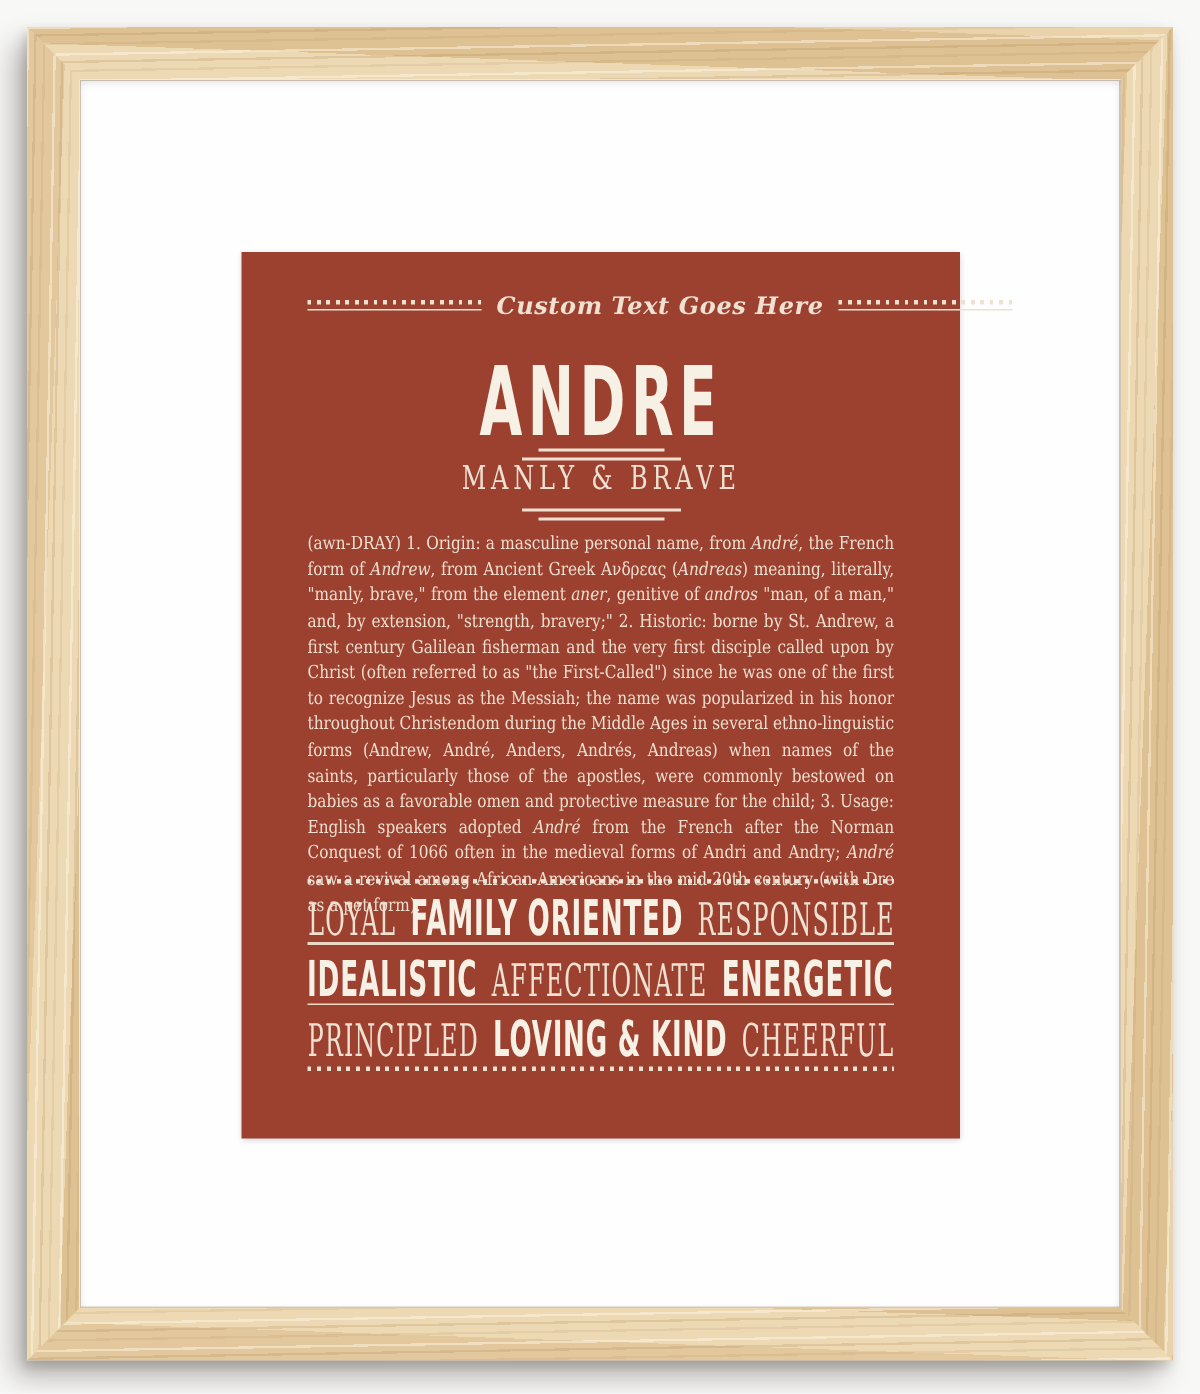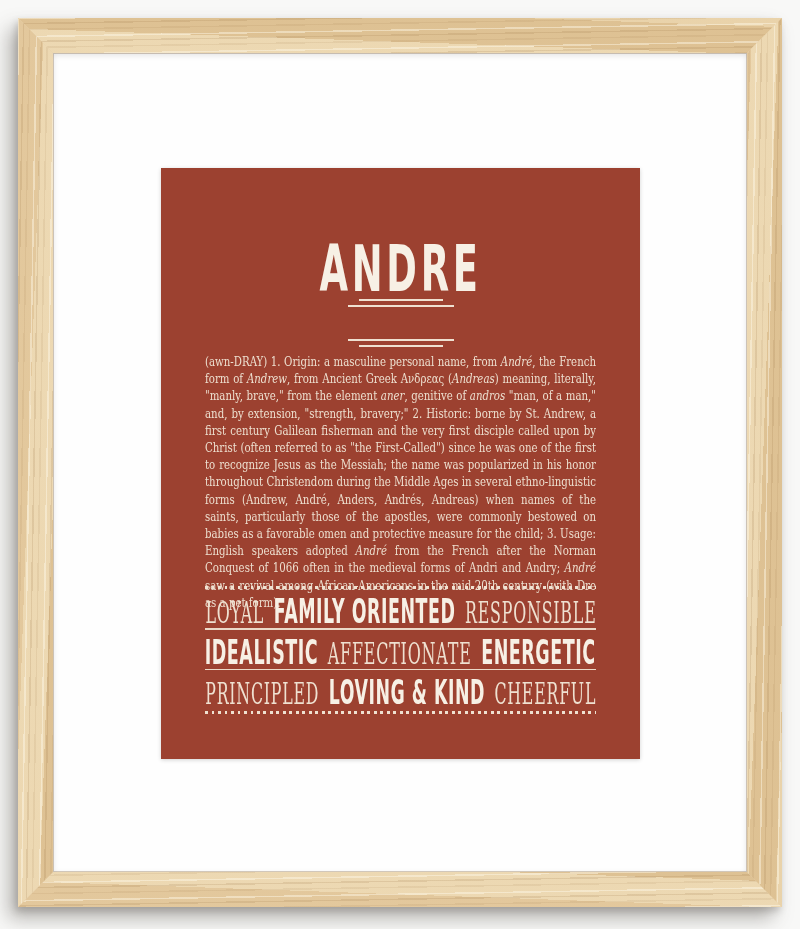--- a/index.html
+++ b/index.html
@@ -129,30 +129,44 @@
 <div class="stage">
   <div class="frame">
     <div class="wood wood-h wood-top"></div>
     <div class="wood wood-h wood-bottom"></div>
     <div class="wood wood-v wood-left"></div>
     <div class="wood wood-v wood-right"></div>
 
     <div class="mat">
       <div class="print">
 
+        <div class="custom-row">
+          <div class="dot-group">
+            <div class="dots"></div>
+            <div class="dot-rule"></div>
+          </div>
+          <div class="script">Custom Text Goes Here</div>
+          <div class="dot-group">
+            <div class="dots"></div>
+            <div class="dot-rule"></div>
+          </div>
+        </div>
 
         <div class="name-line">
           <span class="name" style="transform: scaleX(0.576064);">ANDRE</span>
         </div>
 
         <div class="div-group dg-top">
           <div class="rule-line rule-short"></div>
           <div class="rule-line rule-long"></div>
         </div>
 
+        <div class="tag-line">
+          <span class="tagline" style="transform: scaleX(0.727584);">MANLY &amp; BRAVE</span>
+        </div>
 
         <div class="div-group dg-bottom">
           <div class="rule-line rule-long"></div>
           <div class="rule-line rule-short"></div>
         </div>
 
         <div class="para-wrap"><span>(awn-DRAY) 1. Origin:  a masculine personal name, from </span><em>André</em><span>, the French form of </span><em>Andrew</em><span>, from Ancient Greek Ανδρεας (</span><em>Andreas</em><span>) meaning, literally, "manly, brave," from the element </span><em>aner</em><span>, genitive of </span><em>andros</em><span> "man, of a man," and, by extension, "strength, bravery;"  2. Historic:  borne by St. Andrew, a first century Galilean fisherman and the very first disciple called upon by Christ (often referred to as "the First-Called") since he was one of the first to recognize Jesus as the Messiah; the name was popularized in his honor throughout Christendom during the Middle Ages in several ethno-linguistic forms (Andrew, André, Anders, Andrés, Andreas) when names of the saints, particularly those of the apostles, were commonly bestowed on babies as a favorable omen and protective measure for the child;  3. Usage:  English speakers adopted </span><em>André</em><span> from the French after the Norman Conquest of 1066 often in the medieval forms of Andri and Andry; </span><em>André</em><span> saw a revival among African-Americans in the mid-20th century (with Dre as a pet form).</span></div>
 
         <div class="traits">
           <div class="tdots tdots-top"></div>

